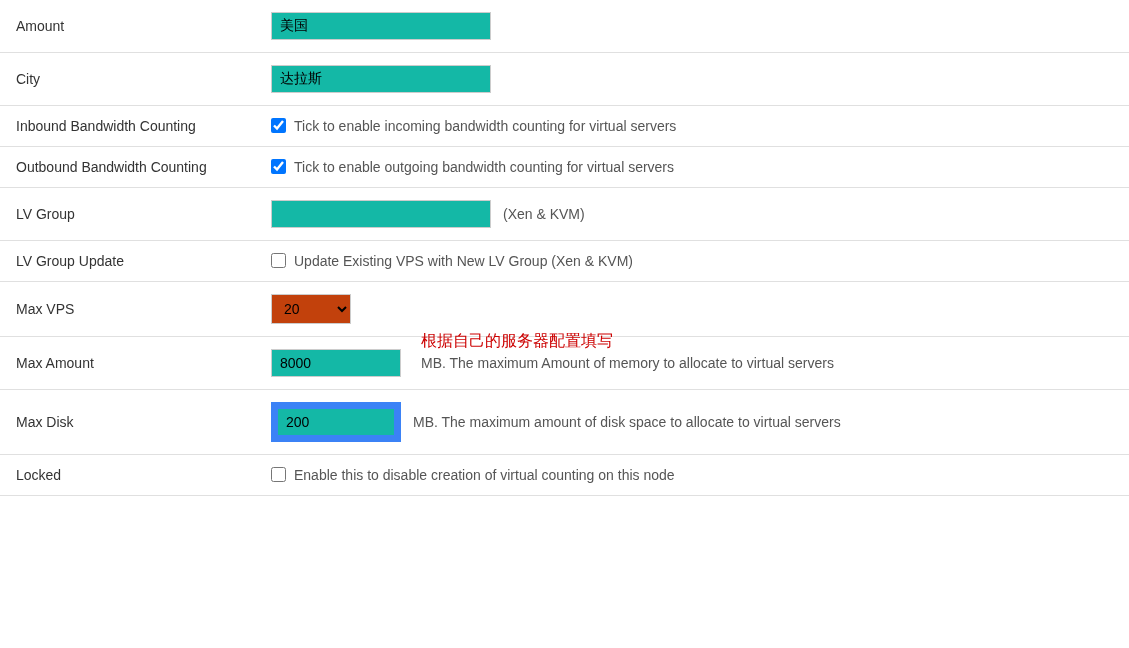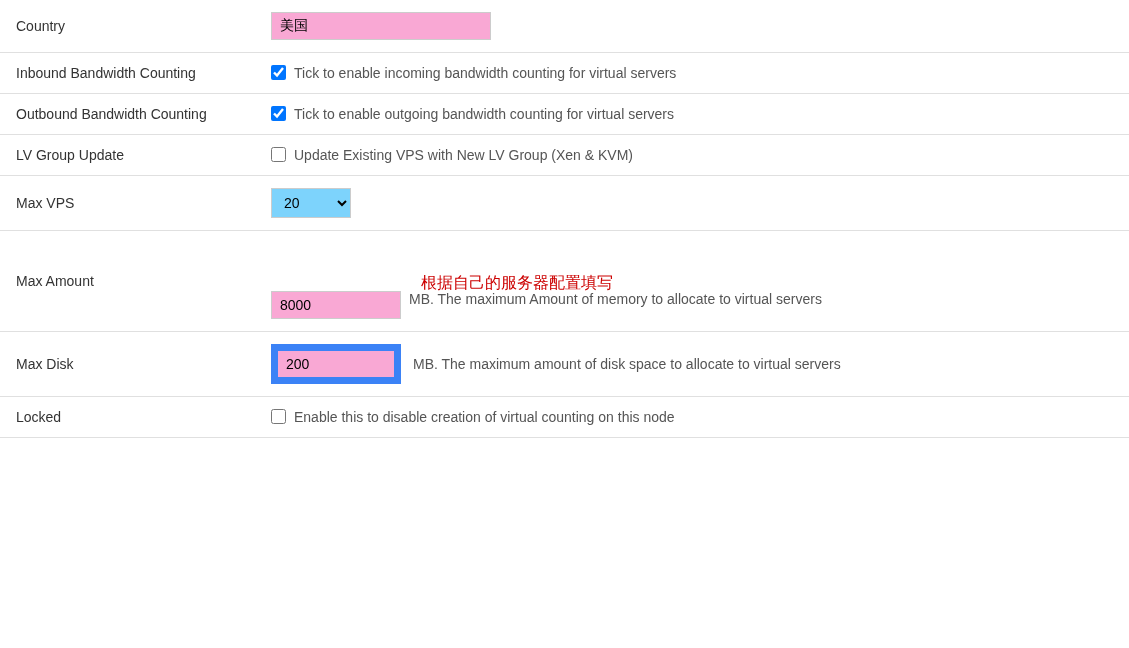--- a/index.html
+++ b/index.html
@@ -32,21 +32,21 @@
     }
     .value-cell {
       color: #333;
     }
     .text-input {
       border: 1px solid #ccc;
       padding: 5px 8px;
       font-size: 14px;
       width: 220px;
       outline: none;
-      background: #f9a8d4;
+      background: #14b8a6;
     }
     .text-input-focused {
       border: 7px solid #3b82f6;
     }
     .checkbox-row {
       display: flex;
       gap: 8px;
     }
     .checkbox-row input[type="checkbox"] {
       width: 15px;
@@ -60,54 +60,67 @@
     .lv-group-row {
       display: flex;
       align-items: center;
       gap: 12px;
     }
     .select-input {
       border: 1px solid #ccc;
       padding: 5px 8px;
       font-size: 14px;
       width: 80px;
-      background: #7dd3fc;
+      background: #c2410c;
       cursor: pointer;
     }
     .memory-row {
       display: flex;
-      gap: 8px;
+      align-items: center;
+      gap: 20px;
       position: relative;
-      margin-top: 48px;
     }
   </style>
 </head>
 <body>
 
 <table class="form-table">
   <tbody id="form-body">
       <tr>
-        <td class="label-cell">Country</td>
+        <td class="label-cell">Amount</td>
         <td class="value-cell"><input type="text" class="text-input" value="美国" style="width: 220px;"></td>
+      </tr>
+      <tr>
+        <td class="label-cell">City</td>
+        <td class="value-cell"><input type="text" class="text-input" value="达拉斯" style="width: 220px;"></td>
       </tr>
       <tr>
         <td class="label-cell">Inbound Bandwidth Counting</td>
         <td class="value-cell">
           <div class="checkbox-row">
             <input type="checkbox" checked="" style="">
             <span class="inline-note">Tick to enable incoming bandwidth counting for virtual servers</span>
           </div>
         </td>
       </tr>
       <tr>
         <td class="label-cell">Outbound Bandwidth Counting</td>
         <td class="value-cell">
           <div class="checkbox-row">
             <input type="checkbox" checked="" style="">
             <span class="inline-note">Tick to enable outgoing bandwidth counting for virtual servers</span>
+          </div>
+        </td>
+      </tr>
+      <tr>
+        <td class="label-cell">LV Group</td>
+        <td class="value-cell">
+          <div class="lv-group-row">
+            <input type="text" class="text-input" style="width: 220px;">
+            <span class="inline-note">(Xen &amp; KVM)</span>
           </div>
         </td>
       </tr>
       <tr>
         <td class="label-cell">LV Group Update</td>
         <td class="value-cell">
           <div class="checkbox-row">
             <input type="checkbox" style="">
             <span class="inline-note">Update Existing VPS with New LV Group  (Xen &amp; KVM)</span>
           </div>

